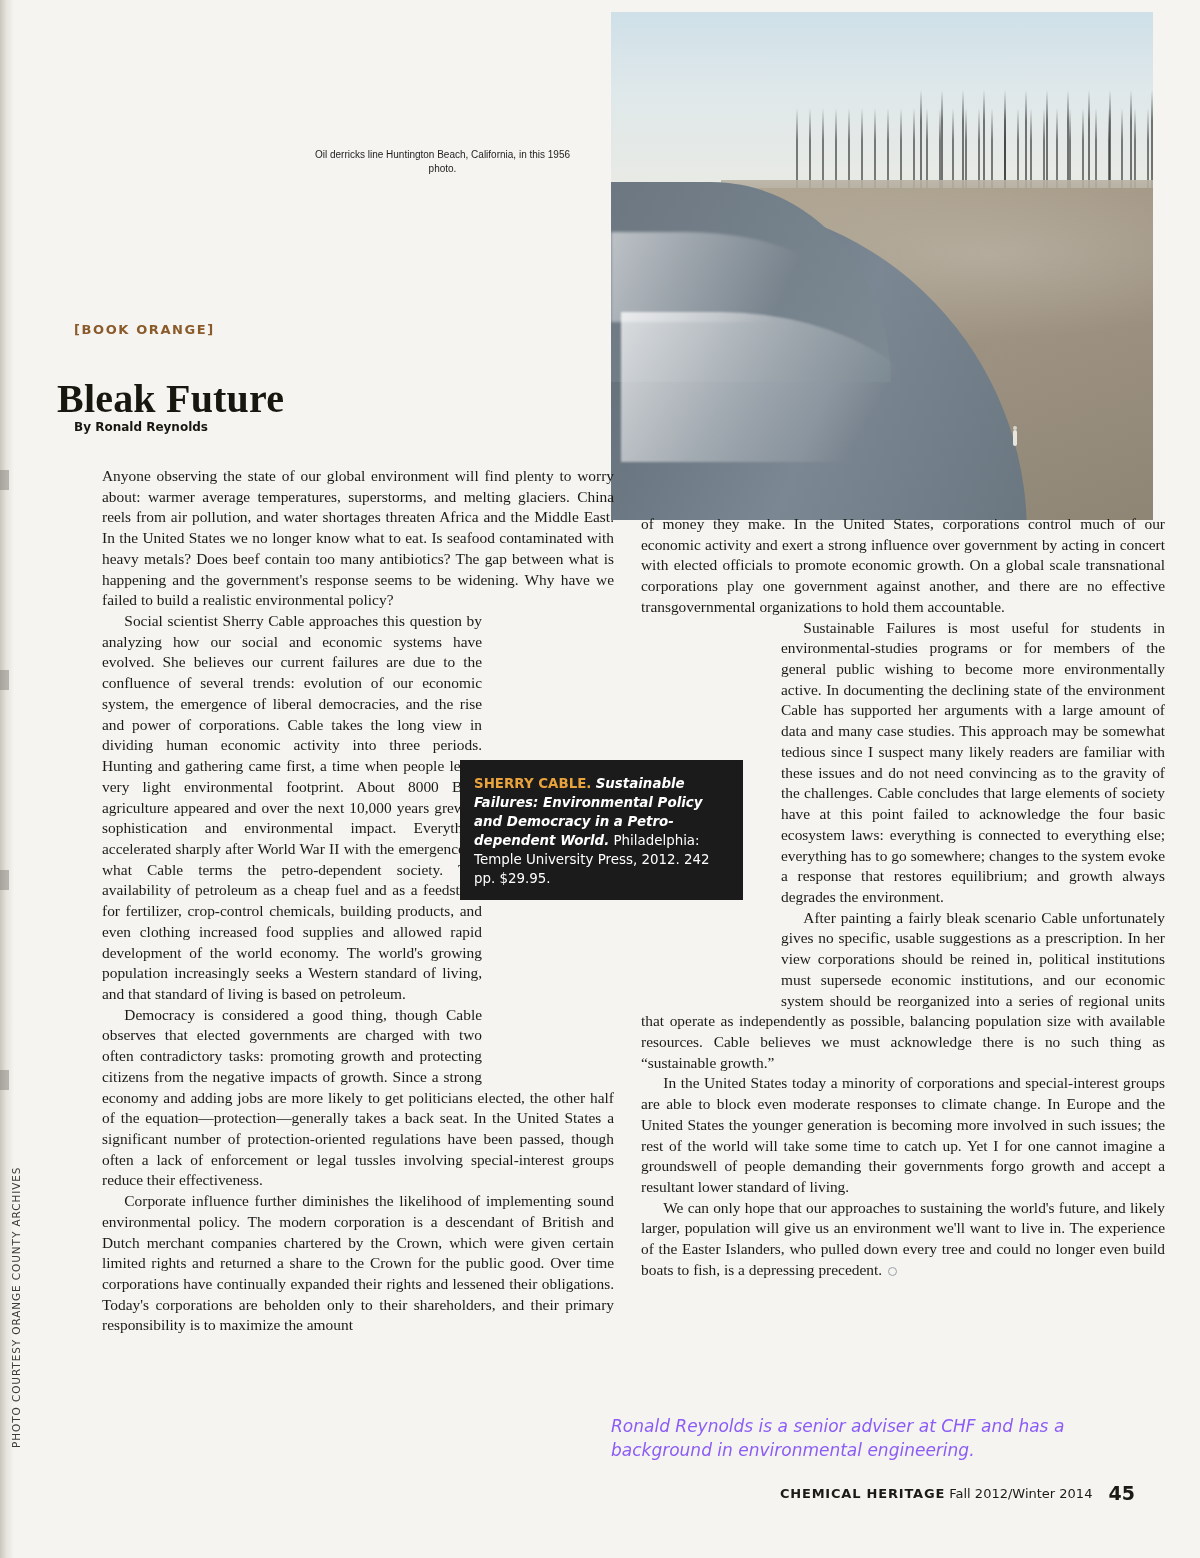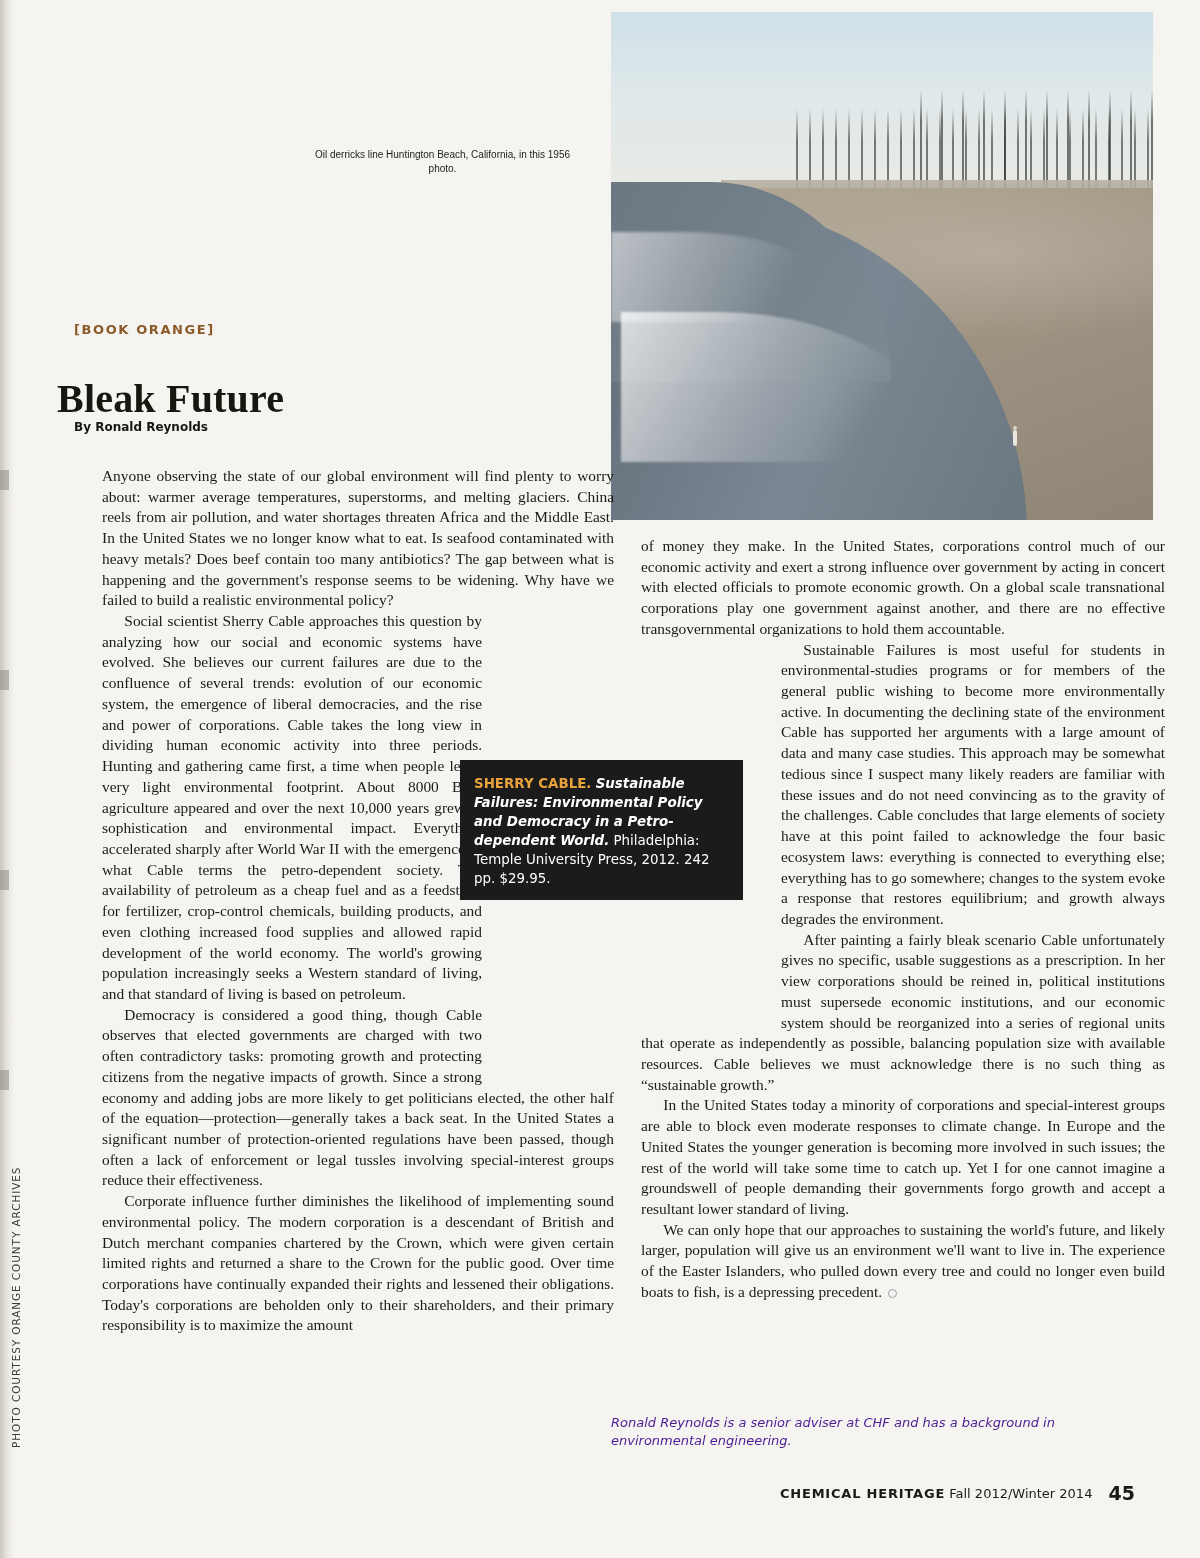--- a/index.html
+++ b/index.html
@@ -199,21 +199,21 @@
   }
   .col p { margin: 0; text-indent: 1.45em; }
   .col p.first { text-indent: 0; }
   .col-left {
     left: 72px;
     top: 466px;
     width: 512px;
   }
   .col-right {
     left: 611px;
-    top: 536px;
+    top: 514px;
     width: 524px;
   }
 
   
   .float-box-spacer-left {
     float: right;
     width: 132px;
     height: 150px;
     shape-outside: inset(0);
     margin-top: 310px;
@@ -264,23 +264,23 @@
   }
 
   
   .author-note {
     position: absolute;
     left: 611px;
     top: 1414px;
     width: 524px;
     font-family: "DejaVu Sans", sans-serif;
     font-style: italic;
-    font-size: 13px;
+    font-size: 17px;
     line-height: 1.42;
-    color: #4c1d95;
+    color: #8b5cf6;
   }
   .end-mark {
     display: inline-block;
     width: 7px; height: 7px;
     border-radius: 50%;
     border: 1.5px solid #9aa0a6;
     margin-left: 6px;
     vertical-align: middle;
   }
 

